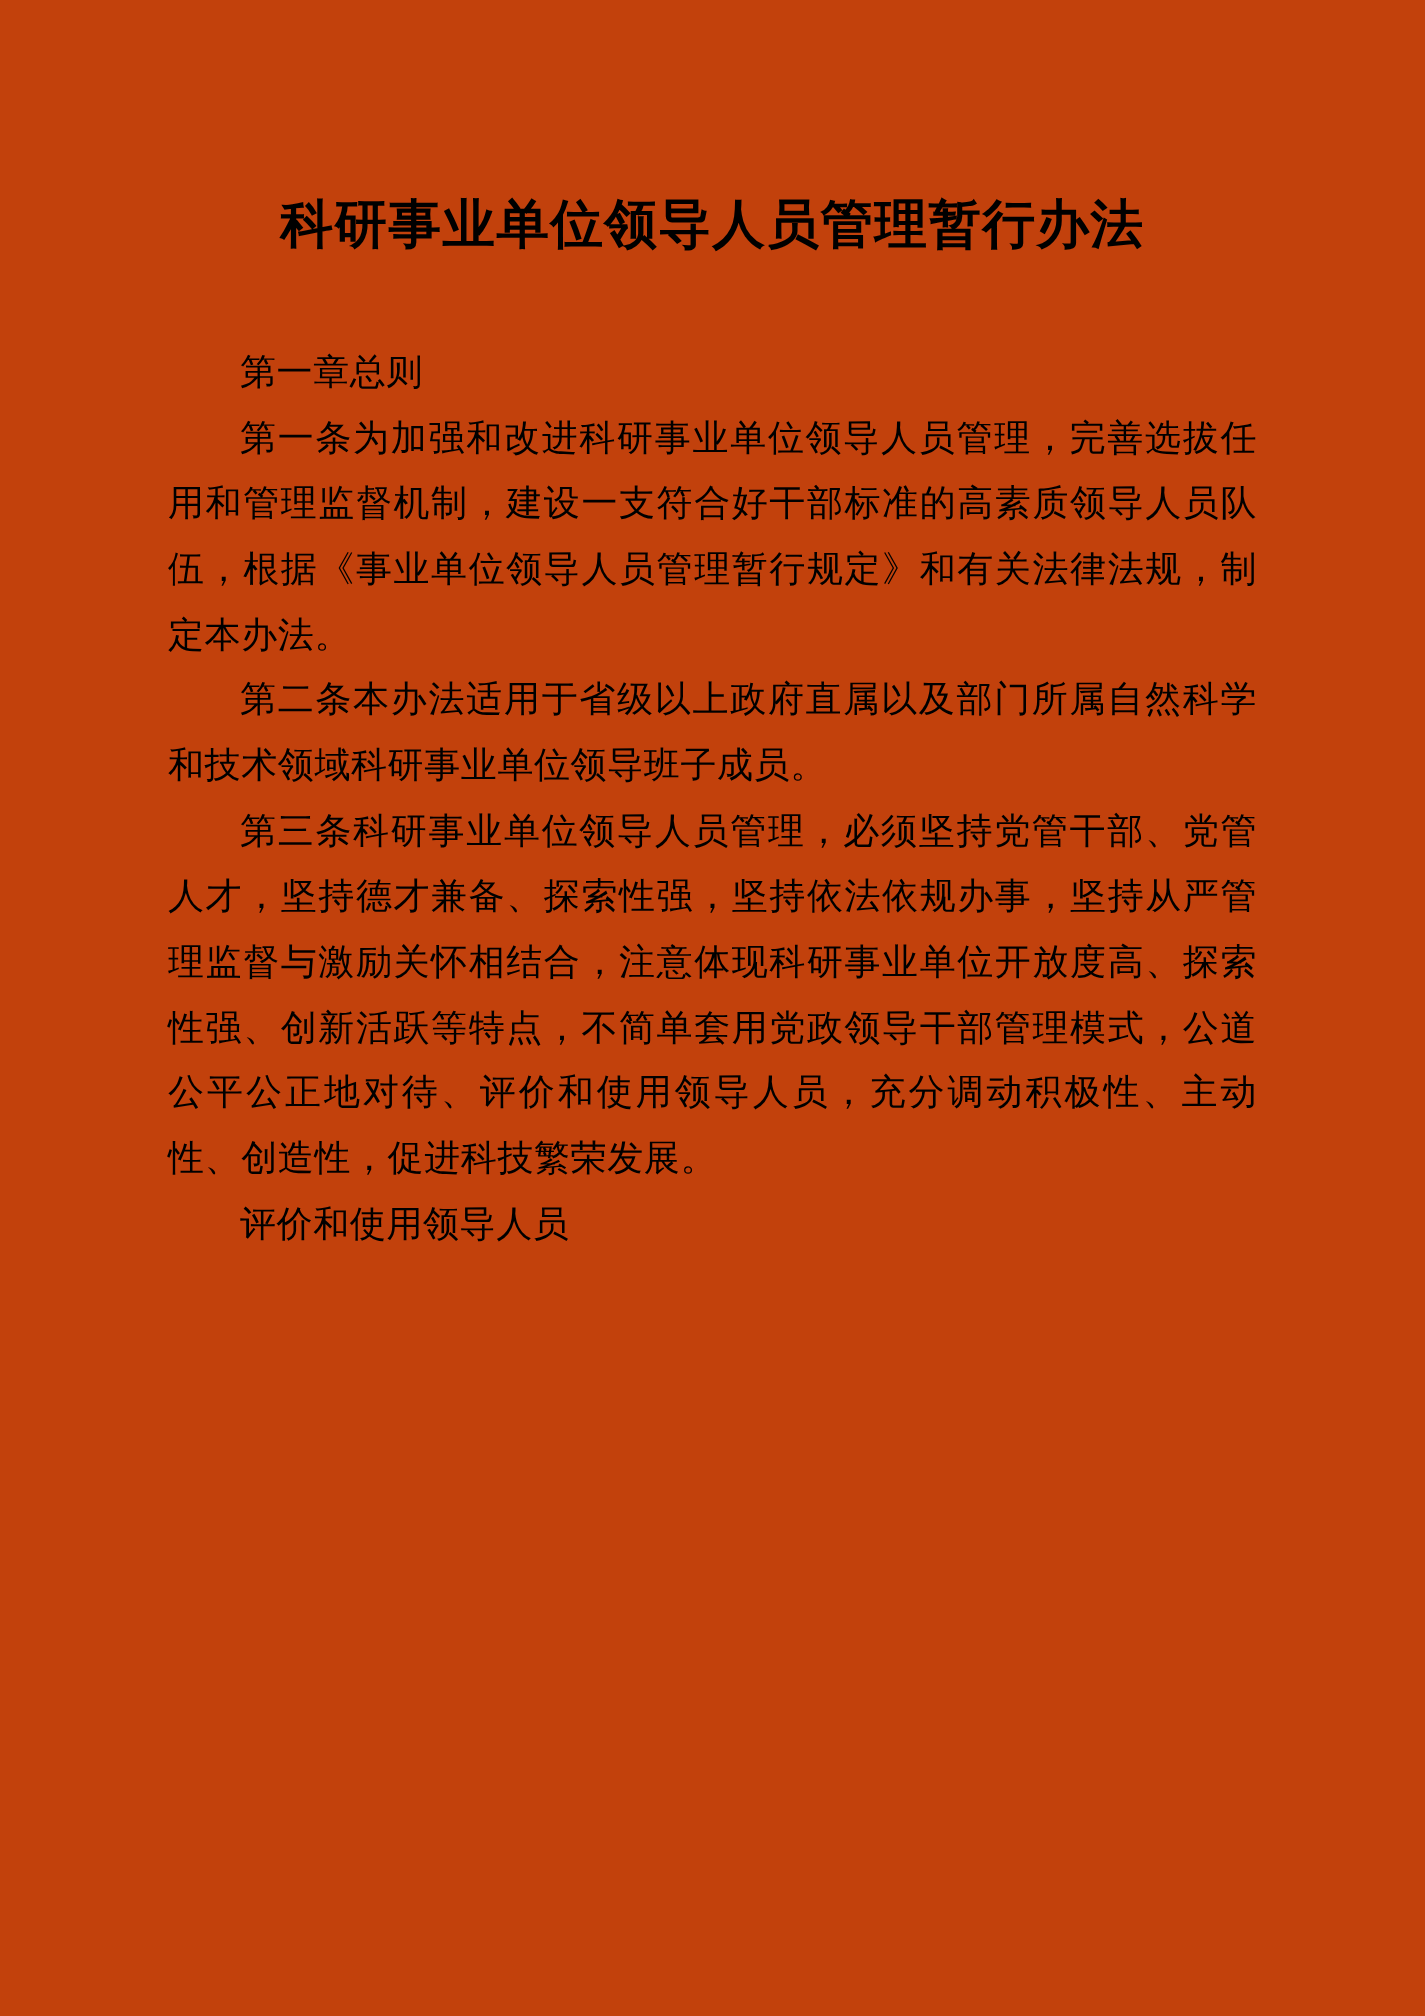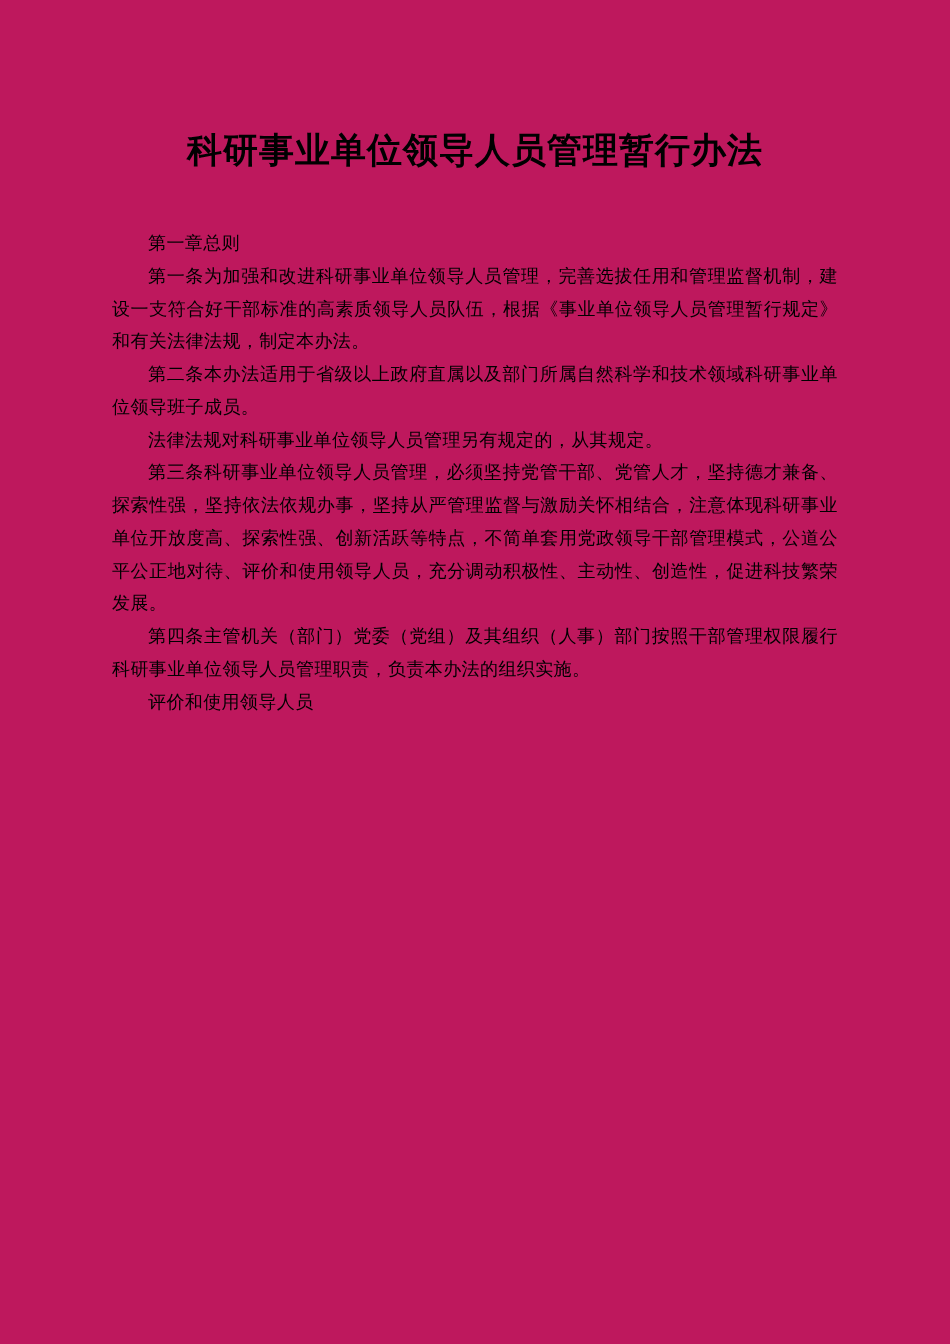--- a/index.html
+++ b/index.html
@@ -12,54 +12,52 @@
     height: 1344px;
     font-family: "DejaVu Serif", "Liberation Serif", serif;
     color: #000000;
   }
   .page {
     position: relative;
     width: 950px;
     height: 1344px;
     box-sizing: border-box;
     padding: 108px 112px 60px 112px;
-    background: #be185d;
+    background: #c2410c;
   }
   .doc-title {
     text-align: center;
     font-family: "DejaVu Sans", "Liberation Sans", sans-serif;
     font-weight: bold;
     font-size: 35px;
     letter-spacing: 1px;
     margin: 18px 0 0 0;
     line-height: 1.4;
   }
   .body-block {
     margin-top: 52px;
   }
   .para {
-    font-size: 18px;
+    font-size: 24px;
     line-height: 1.82;
     text-align: justify;
     text-justify: inter-ideograph;
     text-indent: 2em;
     margin: 0;
     letter-spacing: 0.4px;
   }
 </style>
 </head>
 <body>
 
 <div class="page">
 
   <h1 class="doc-title">科研事业单位领导人员管理暂行办法</h1>
 
   <div class="body-block">
     <p class="para">第一章总则</p>
     <p class="para">第一条为加强和改进科研事业单位领导人员管理，完善选拔任用和管理监督机制，建设一支符合好干部标准的高素质领导人员队伍，根据《事业单位领导人员管理暂行规定》和有关法律法规，制定本办法。</p>
     <p class="para">第二条本办法适用于省级以上政府直属以及部门所属自然科学和技术领域科研事业单位领导班子成员。</p>
-    <p class="para">法律法规对科研事业单位领导人员管理另有规定的，从其规定。</p>
     <p class="para">第三条科研事业单位领导人员管理，必须坚持党管干部、党管人才，坚持德才兼备、探索性强，坚持依法依规办事，坚持从严管理监督与激励关怀相结合，注意体现科研事业单位开放度高、探索性强、创新活跃等特点，不简单套用党政领导干部管理模式，公道公平公正地对待、评价和使用领导人员，充分调动积极性、主动性、创造性，促进科技繁荣发展。</p>
-    <p class="para">第四条主管机关（部门）党委（党组）及其组织（人事）部门按照干部管理权限履行科研事业单位领导人员管理职责，负责本办法的组织实施。</p>
     <p class="para">评价和使用领导人员</p>
   </div>
 
 </div>
 
 </body></html>

